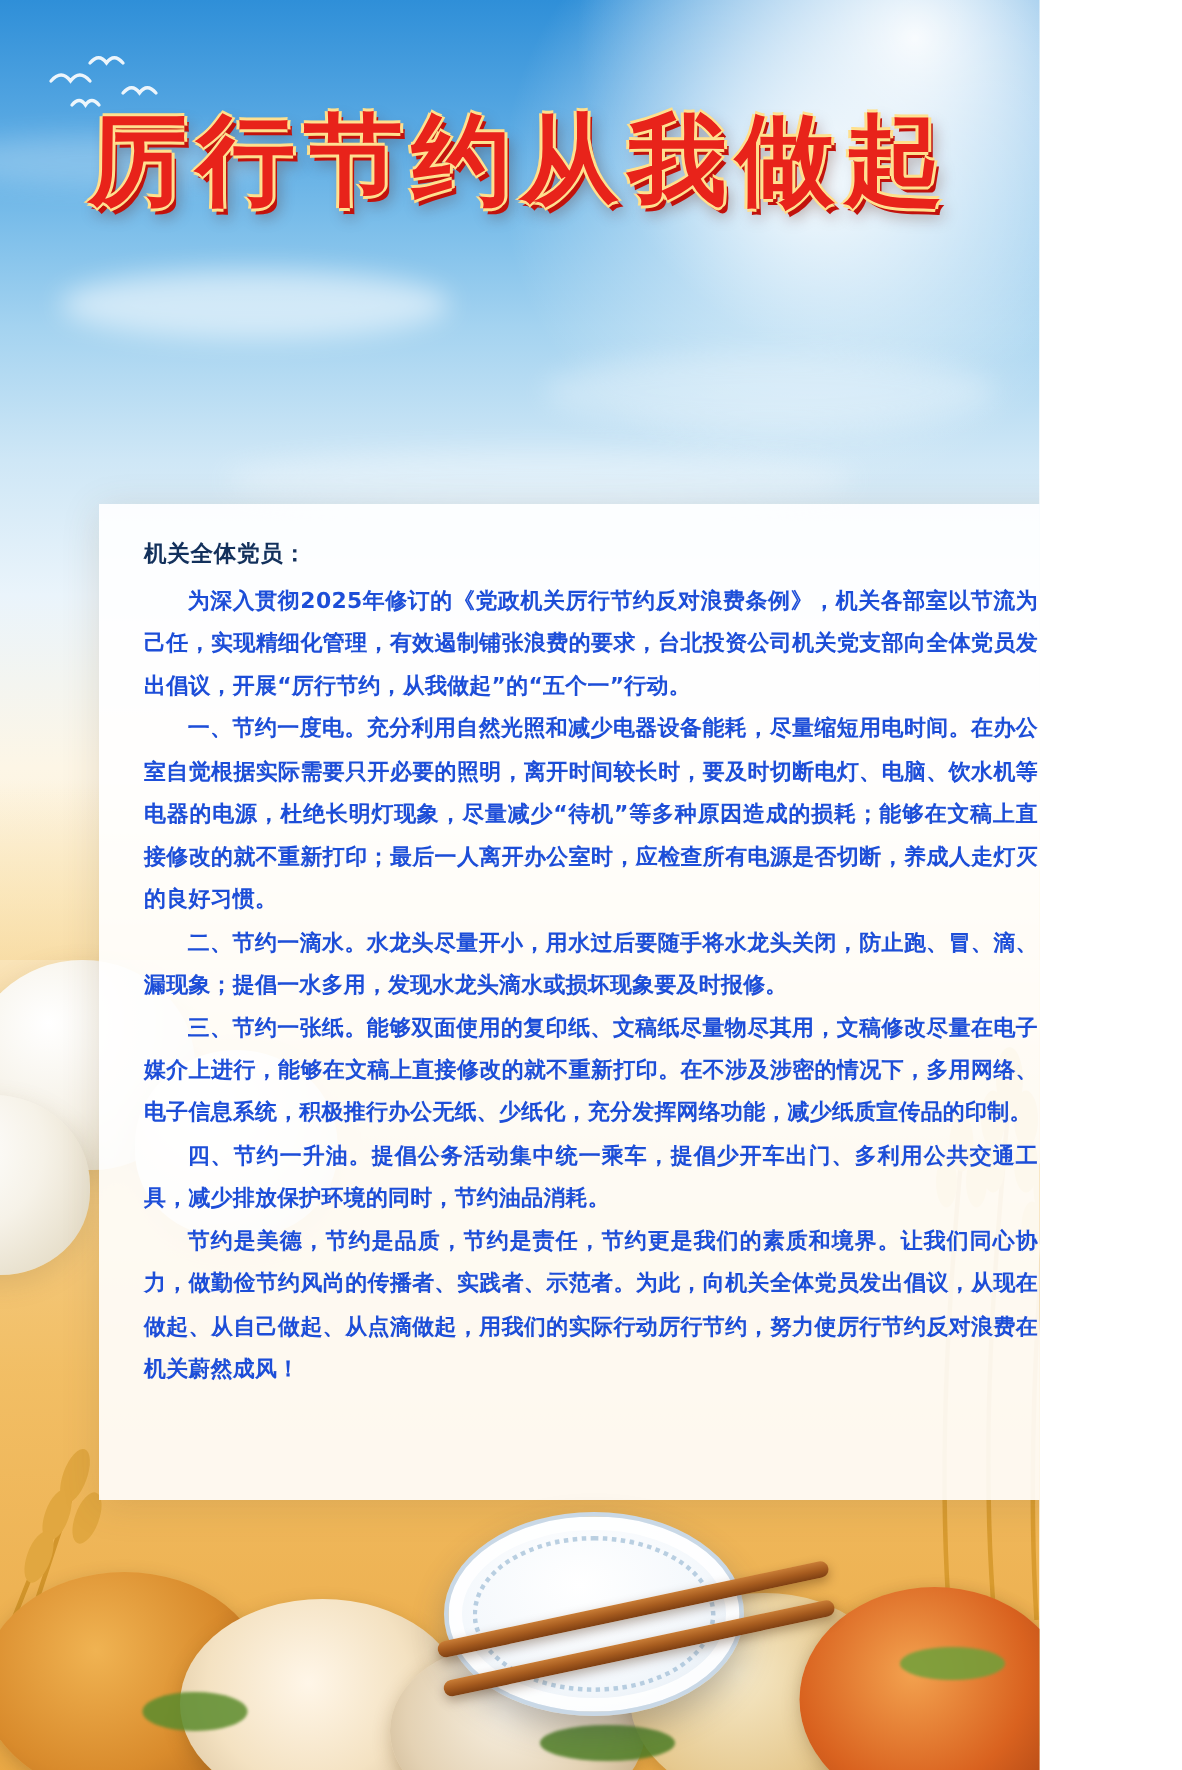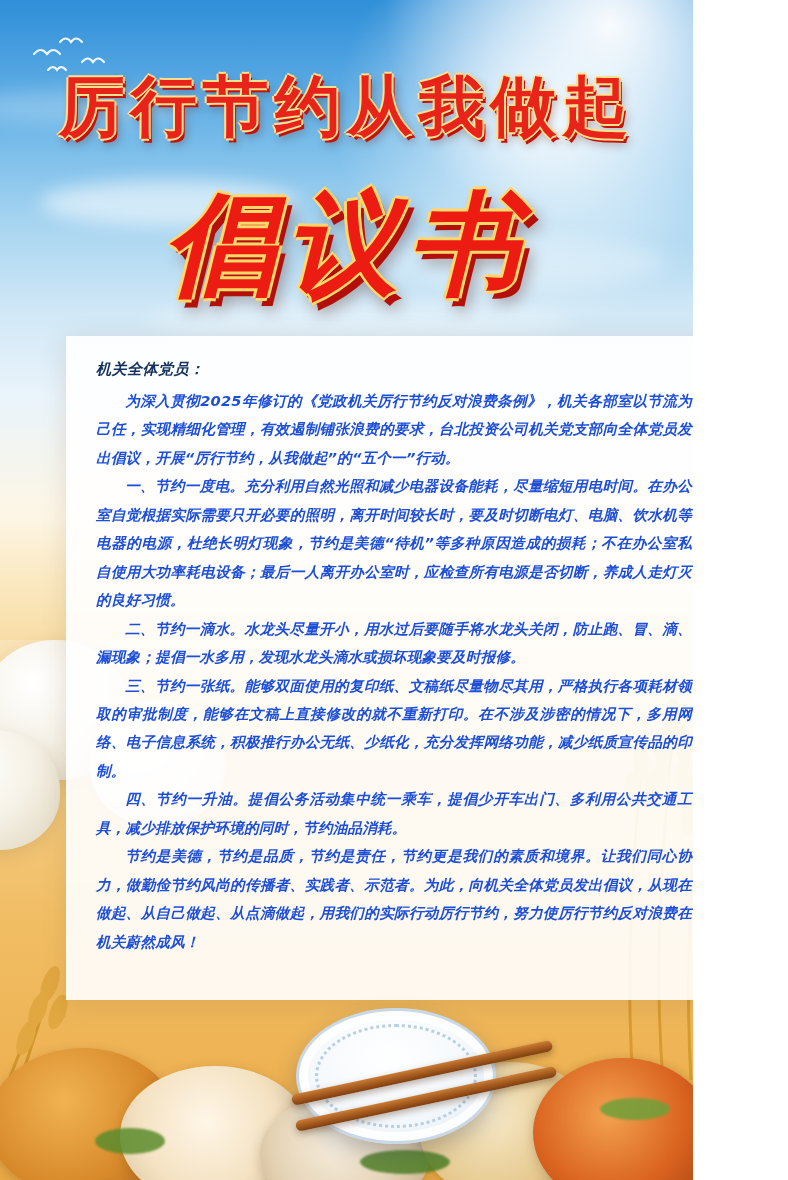--- a/index.html
+++ b/index.html
@@ -140,21 +140,20 @@
   
   .card {
     position: absolute;
     left: 66px;
     top: 336px;
     width: 656px;
     min-height: 664px;
     background: rgba(255,255,255,0.90);
     box-shadow: 0 4px 24px rgba(110,90,50,0.16);
     padding: 24px 30px 28px 30px;
-    font-style: italic;
   }
   .salute {
     font-family: "DejaVu Sans", sans-serif;
     font-size: 15px;
     font-weight: bold;
     color: #13315c;
     margin: 0 0 8px 0;
     letter-spacing: 0.5px;
   }
   .para {
@@ -301,29 +300,28 @@
     </g>
   </svg>
 
   <div class="onions">
     <div class="onion o1"></div>
     <div class="onion o2"></div>
     <div class="onion o3"></div>
   </div>
 
   <div class="headline">厉行节约从我做起</div>
-  <div class="subline">倡议书</div>
 
   <div class="card">
     <p class="salute">机关全体党员：</p>
 
     <p class="para">为深入贯彻2025年修订的《党政机关厉行节约反对浪费条例》，机关各部室以节流为己任，实现精细化管理，有效遏制铺张浪费的要求，台北投资公司机关党支部向全体党员发出倡议，开展“厉行节约，从我做起”的“五个一”行动。</p>
-    <p class="para">一、节约一度电。充分利用自然光照和减少电器设备能耗，尽量缩短用电时间。在办公室自觉根据实际需要只开必要的照明，离开时间较长时，要及时切断电灯、电脑、饮水机等电器的电源，杜绝长明灯现象，节约是美德“待机”等多种原因造成的损耗；不在办公室私自使用大功率耗电设备；最后一人离开办公室时，应检查所有电源是否切断，养成人走灯灭的良好习惯。</p>
+    <p class="para">一、节约一度电。充分利用自然光照和减少电器设备能耗，尽量缩短用电时间。在办公室自觉根据实际需要只开必要的照明，离开时间较长时，要及时切断电灯、电脑、饮水机等电器的电源，杜绝长明灯现象，尽量减少“待机”等多种原因造成的损耗；能够在文稿上直接修改的就不重新打印；最后一人离开办公室时，应检查所有电源是否切断，养成人走灯灭的良好习惯。</p>
     <p class="para">二、节约一滴水。水龙头尽量开小，用水过后要随手将水龙头关闭，防止跑、冒、滴、漏现象；提倡一水多用，发现水龙头滴水或损坏现象要及时报修。</p>
-    <p class="para">三、节约一张纸。能够双面使用的复印纸、文稿纸尽量物尽其用，严格执行各项耗材领取的审批制度，能够在文稿上直接修改的就不重新打印。在不涉及涉密的情况下，多用网络、电子信息系统，积极推行办公无纸、少纸化，充分发挥网络功能，减少纸质宣传品的印制。</p>
+    <p class="para">三、节约一张纸。能够双面使用的复印纸、文稿纸尽量物尽其用，文稿修改尽量在电子媒介上进行，能够在文稿上直接修改的就不重新打印。在不涉及涉密的情况下，多用网络、电子信息系统，积极推行办公无纸、少纸化，充分发挥网络功能，减少纸质宣传品的印制。</p>
     <p class="para">四、节约一升油。提倡公务活动集中统一乘车，提倡少开车出门、多利用公共交通工具，减少排放保护环境的同时，节约油品消耗。</p>
     <p class="para">节约是美德，节约是品质，节约是责任，节约更是我们的素质和境界。让我们同心协力，做勤俭节约风尚的传播者、实践者、示范者。为此，向机关全体党员发出倡议，从现在做起、从自己做起、从点滴做起，用我们的实际行动厉行节约，努力使厉行节约反对浪费在机关蔚然成风！</p>
 
   </div>
 
   <div class="food-strip">
     <div class="dish d1"></div>
     <div class="dish d2"></div>
     <div class="dish d6"></div>
     <div class="dish d3"></div>

